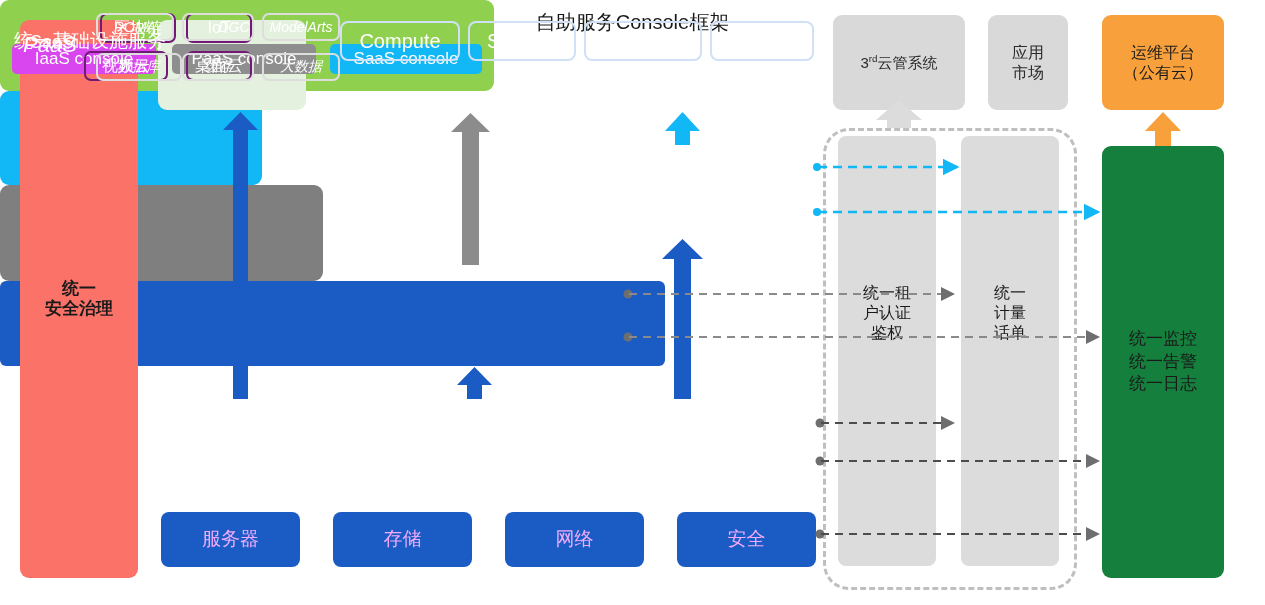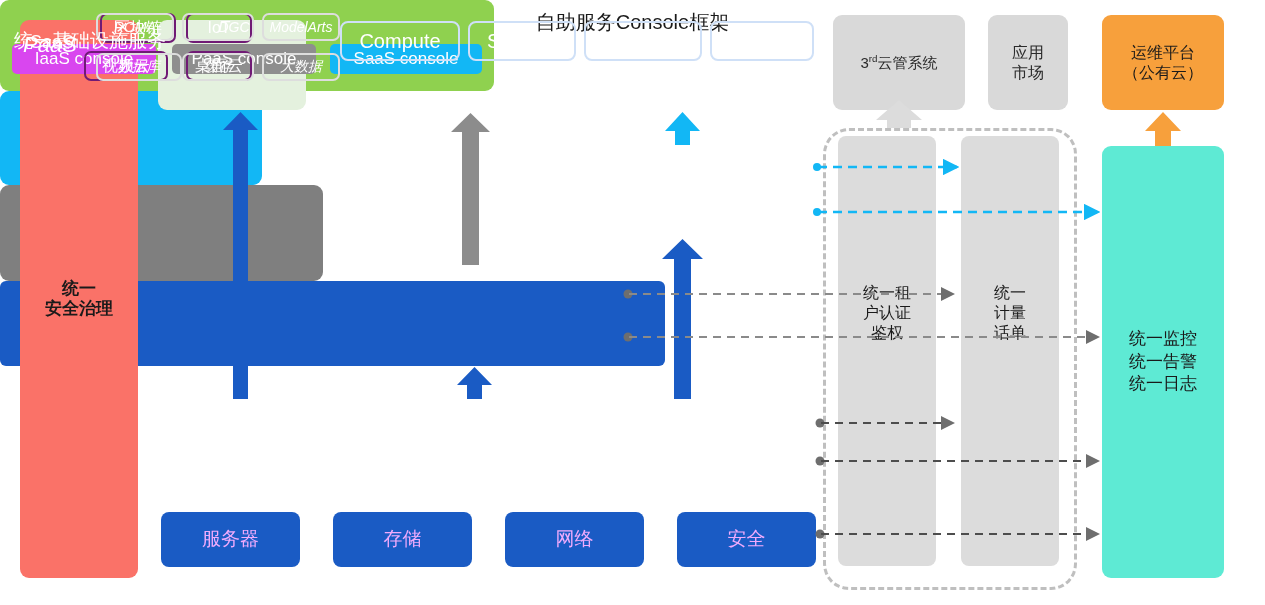--- a/index.html
+++ b/index.html
@@ -67,21 +67,21 @@
   
   #dashed-zone{position:absolute;left:823px;top:128px;width:254px;height:462px;border:3px dashed #bfbfbf;border-radius:26px;box-sizing:border-box;}
   .gray-col{position:absolute;background:#dcdcdc;border-radius:8px;width:98px;}
   #col-auth{left:838px;top:136px;height:430px;}
   #col-meter{left:961px;top:136px;height:430px;}
   .col-label{position:absolute;width:98px;text-align:center;font-size:16px;color:#1a1a1a;line-height:1.25;}
   #lbl-auth{left:838px;top:283px;}
   #lbl-meter{left:961px;top:283px;}
 
   
-  #monitor{left:1102px;top:146px;width:122px;height:432px;background:#5eead4;border-radius:9px;color:#1a1a1a;font-size:17px;line-height:1.35;}
+  #monitor{left:1102px;top:146px;width:122px;height:432px;background:#15803d;border-radius:9px;color:#1a1a1a;font-size:17px;line-height:1.35;}
 
   
   #wires{position:absolute;left:0;top:0;width:1265px;height:605px;pointer-events:none;}
 </style>
 </head>
 <body>
 
 <div id="stage">
 
   <div class="box" id="security">

